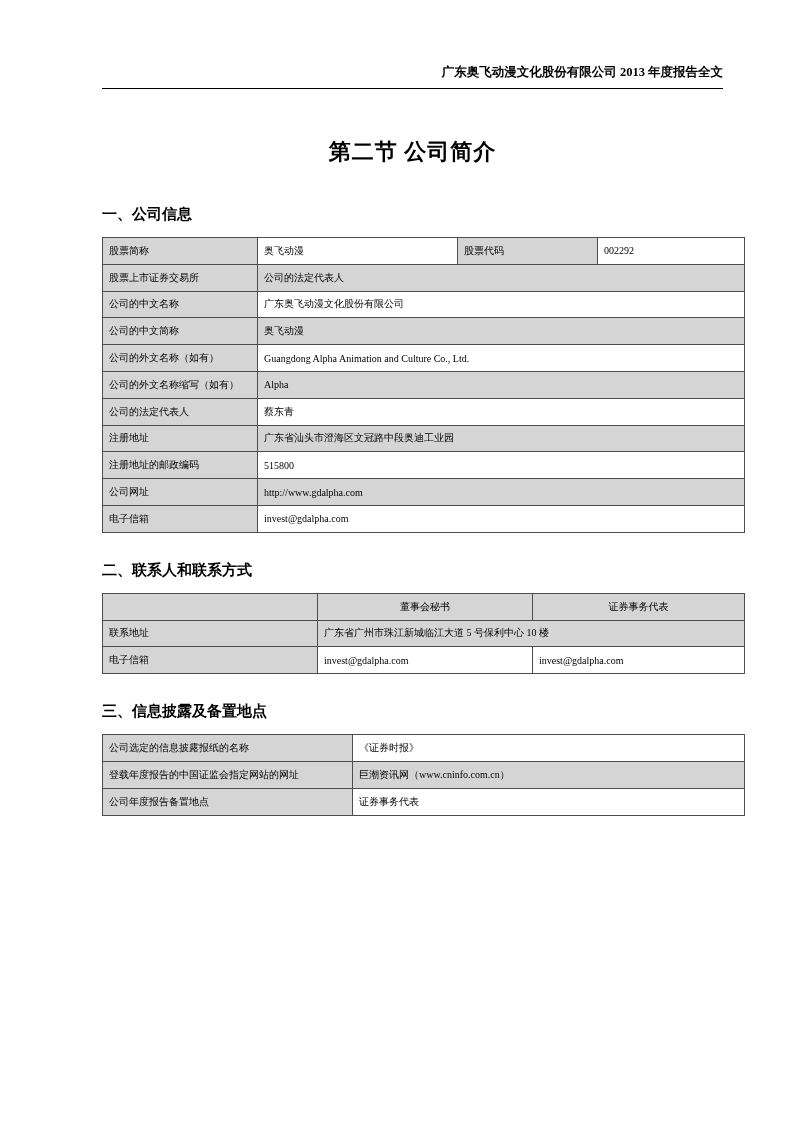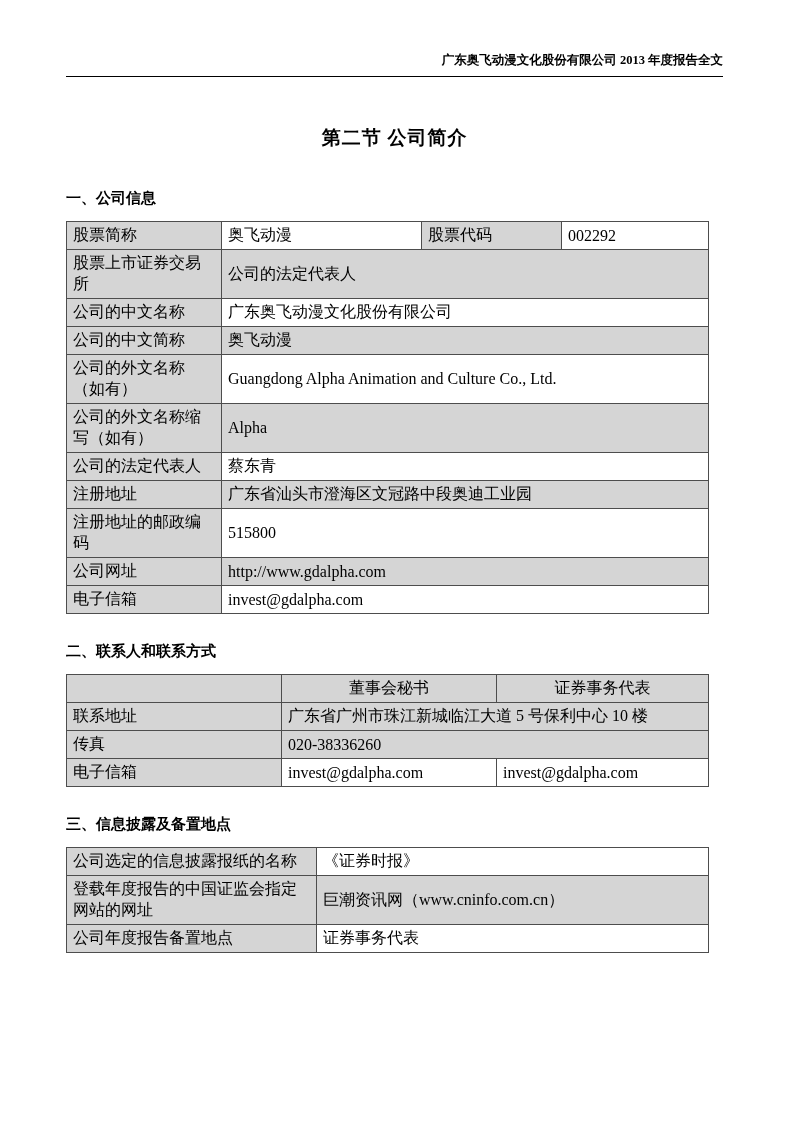--- a/index.html
+++ b/index.html
@@ -8,52 +8,52 @@
   }
   * { box-sizing: border-box; margin: 0; padding: 0; }
   html, body { background: #ffffff; }
   body {
     font-family: "Liberation Serif", "DejaVu Serif", serif;
     color: #000;
   }
   .page {
     width: 793px;
     height: 1010px;
-    margin: 0 auto;
+    margin: 12px auto;
     position: relative;
     background: #fff;
-    padding: 52px 70px 0 66px;
+    padding: 52px 70px 0 102px;
     overflow: hidden;
   }
   .doc-header {
     text-align: right;
     font-weight: bold;
     font-size: 12.5px;
     padding-bottom: 7px;
     border-bottom: 1.5px solid #000;
   }
   .doc-title {
     text-align: center;
-    font-size: 19px;
+    font-size: 22px;
     font-weight: bold;
     margin-top: 48px;
     letter-spacing: 1px;
   }
   .section-heading {
     font-size: 15px;
     font-weight: bold;
     margin-top: 38px;
   }
   .section-heading.tight { margin-top: 28px; }
   table.doc-table {
     border-collapse: collapse;
     table-layout: fixed;
     width: 643px;
     margin-top: 13px;
-    font-size: 16px;
+    font-size: 10px;
   }
   table.doc-table td {
     border: 1px solid var(--table-border);
     padding: 3px 6px;
     height: 26.8px;
     vertical-align: middle;
     word-break: break-all;
     background: #ffffff;
   }
   table.doc-table td.label { background: var(--cell-shade); }
@@ -147,24 +147,20 @@
     <tbody>
       <tr class="shaded">
         <td></td>
         <td class="center">董事会秘书</td>
         <td class="center">证券事务代表</td>
       </tr>
       <tr class="shaded">
         <td class="label">联系地址</td>
         <td colspan="2">广东省广州市珠江新城临江大道 5 号保利中心 10 楼</td>
       </tr>
-      <tr class="shaded">
-        <td class="label">传真</td>
-        <td colspan="2">020-38336260</td>
-      </tr>
       <tr>
         <td class="label">电子信箱</td>
         <td>invest@gdalpha.com</td>
         <td>invest@gdalpha.com</td>
       </tr>
     </tbody>
   </table>
 
   <div class="section-heading tight">三、信息披露及备置地点</div>
 

